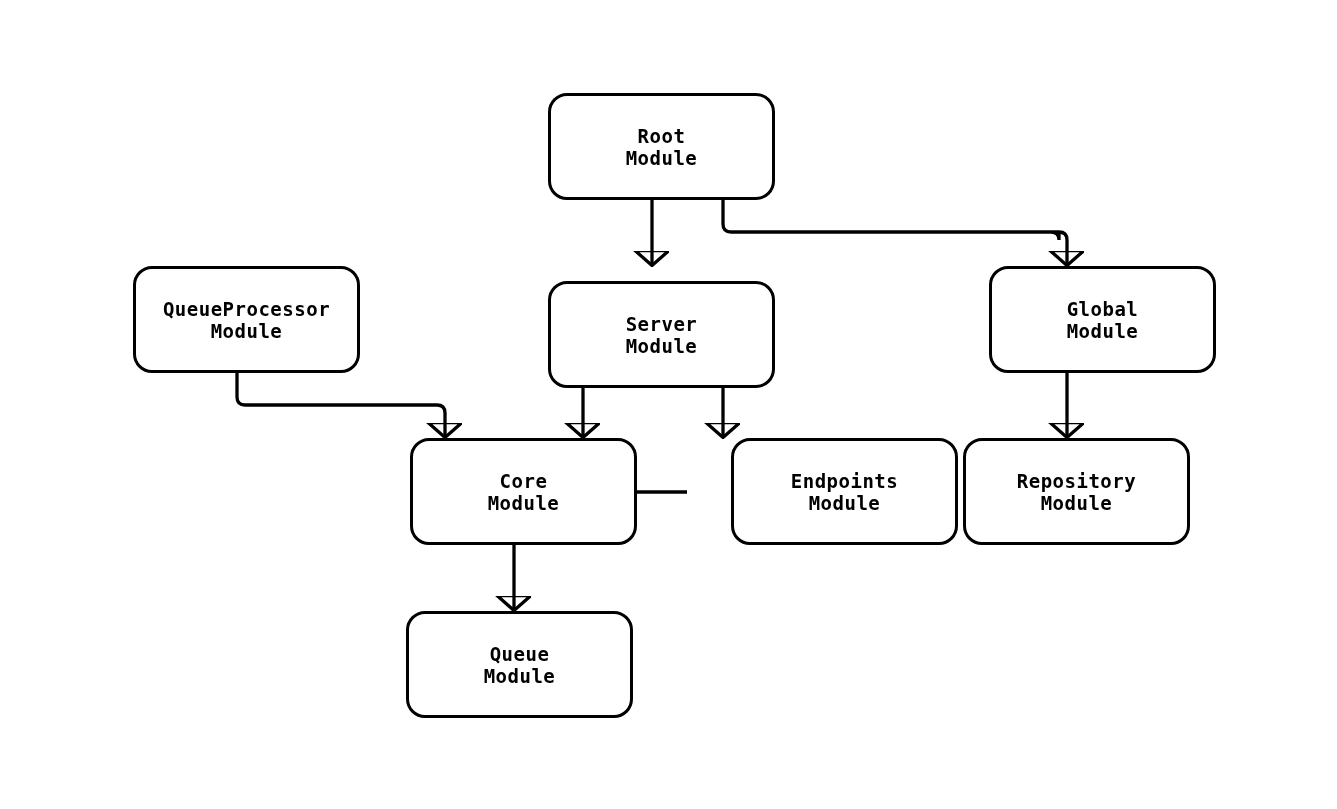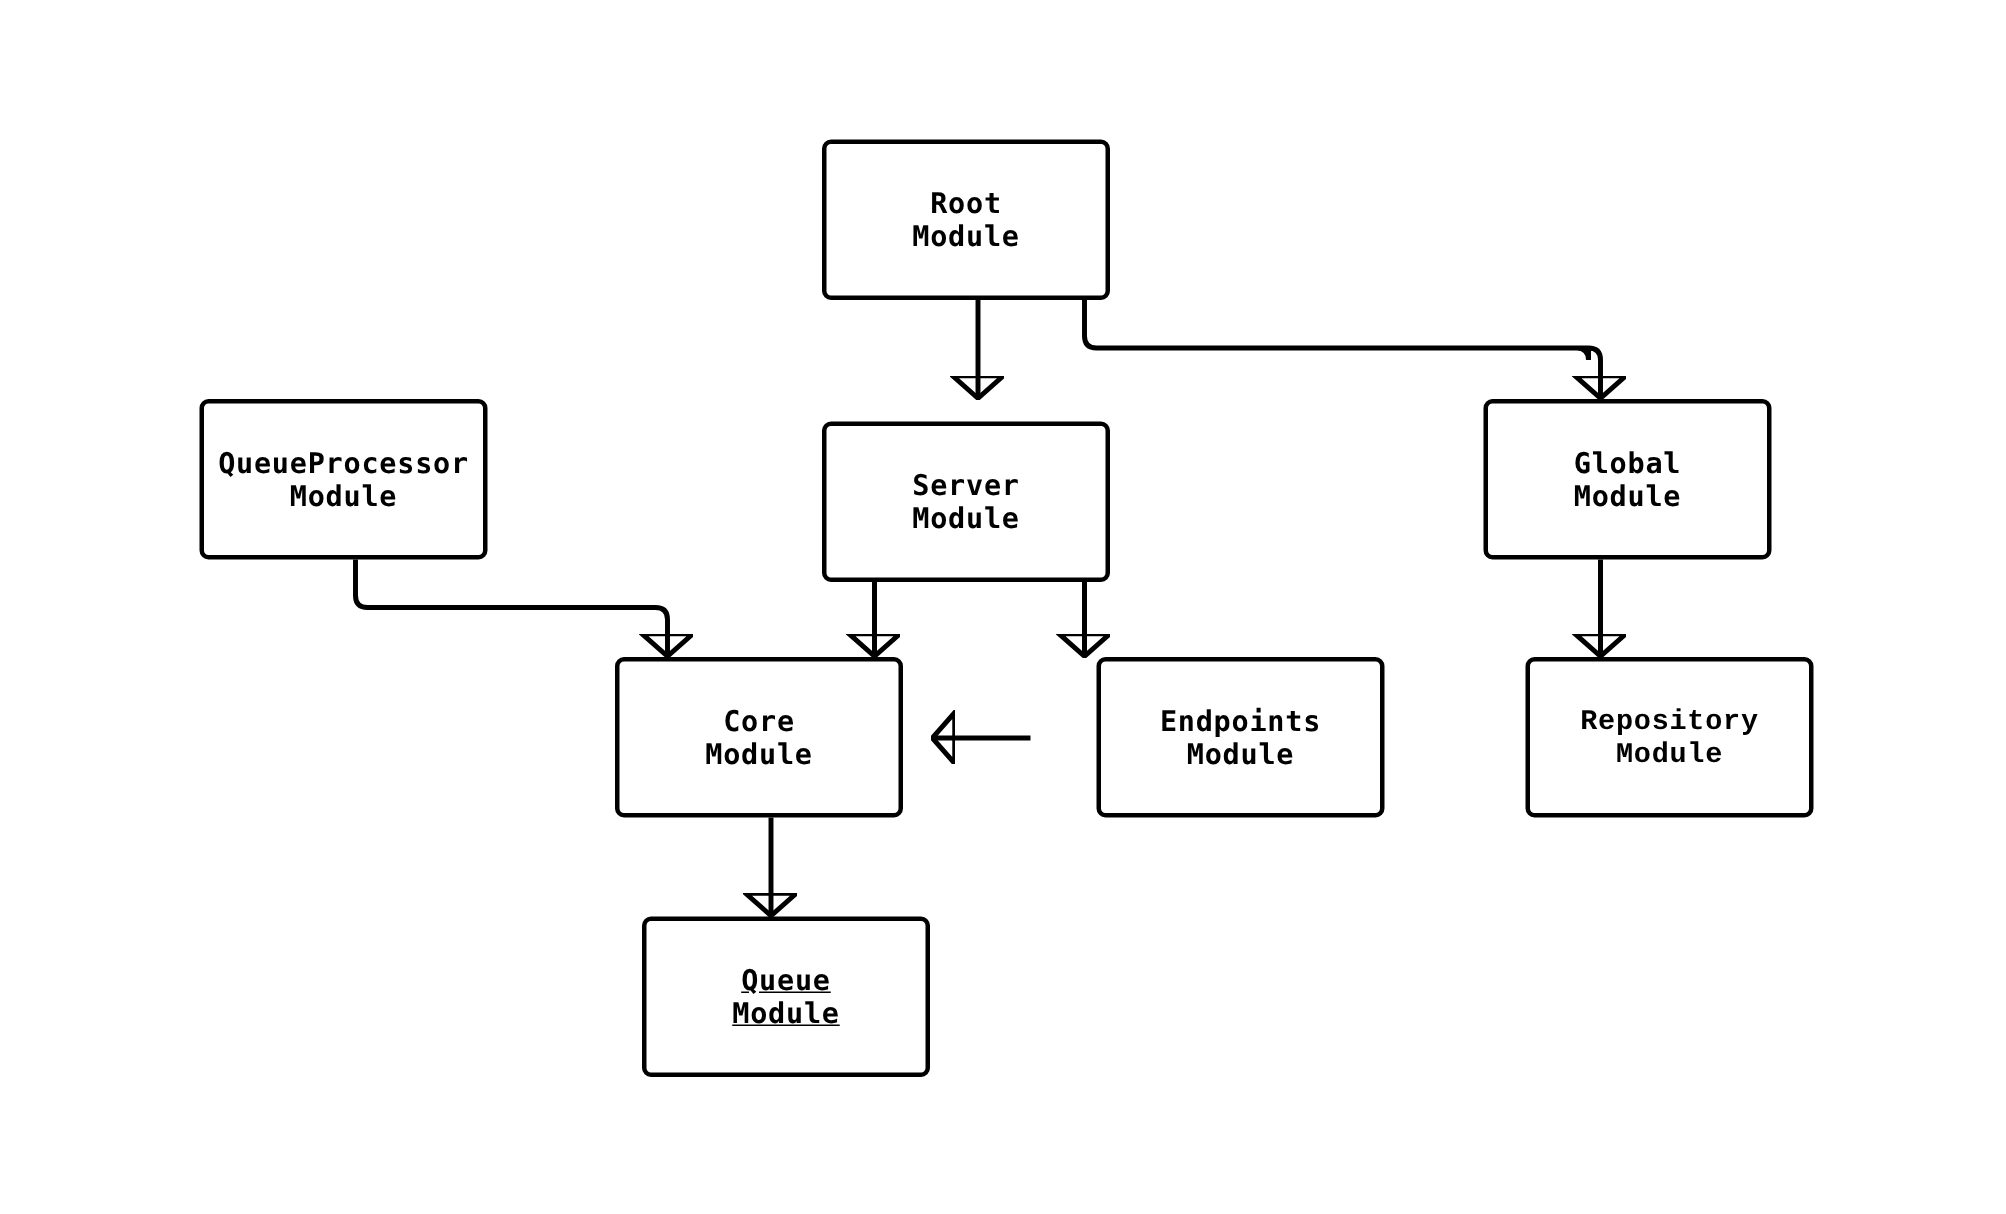--- a/index.html
+++ b/index.html
@@ -22,26 +22,26 @@
     width: 1337px;
     height: 809px;
   }
   .edges-layer path {
     fill: none;
     stroke: #000000;
     stroke-width: 3.3;
   }
   .node {
     position: absolute;
-    width: 192px;
+    width: 227px;
     height: 107px;
     box-sizing: border-box;
     background: #ffffff;
     border: 3.5px solid #000000;
-    border-radius: 6px;
+    border-radius: 19px;
     display: flex;
     flex-direction: column;
     align-items: center;
     justify-content: center;
     text-align: center;
     color: #000000;
     font-weight: bold;
     font-size: 19px;
     line-height: 22px;
     letter-spacing: 0.5px;
@@ -92,23 +92,23 @@
   <div class="node" style="left:410px; top:438px;text-align:right;">
     <div>Core</div>
     <div>Module</div>
   </div>
 
   <div class="node" style="left:687px; top:438px;margin-left:44px;">
     <div>Endpoints</div>
     <div>Module</div>
   </div>
 
-  <div class="node" style="left:1017px; top:438px;font-family:Liberation Mono, monospace;">
+  <div class="node" style="left:963px; top:438px;">
     <div>Repository</div>
     <div>Module</div>
   </div>
 
-  <div class="node" style="left:428px; top:611px;text-decoration:underline;">
+  <div class="node" style="left:406px; top:611px;">
     <div>Queue</div>
     <div>Module</div>
   </div>
 
 </div>
 
 </body></html>

